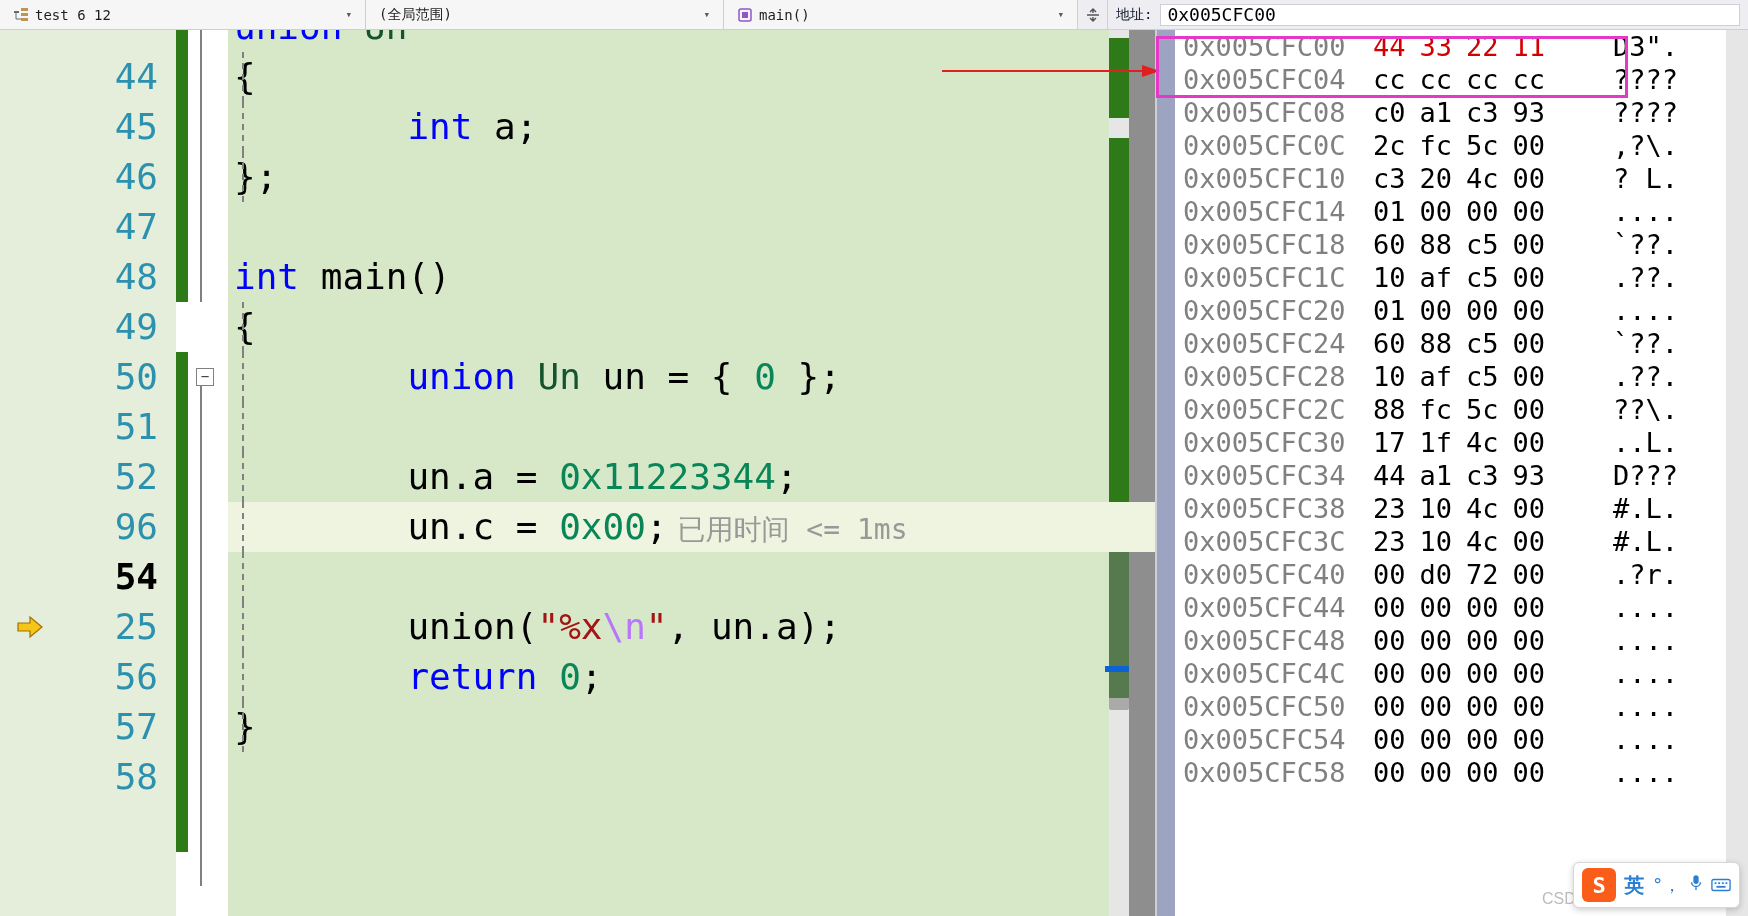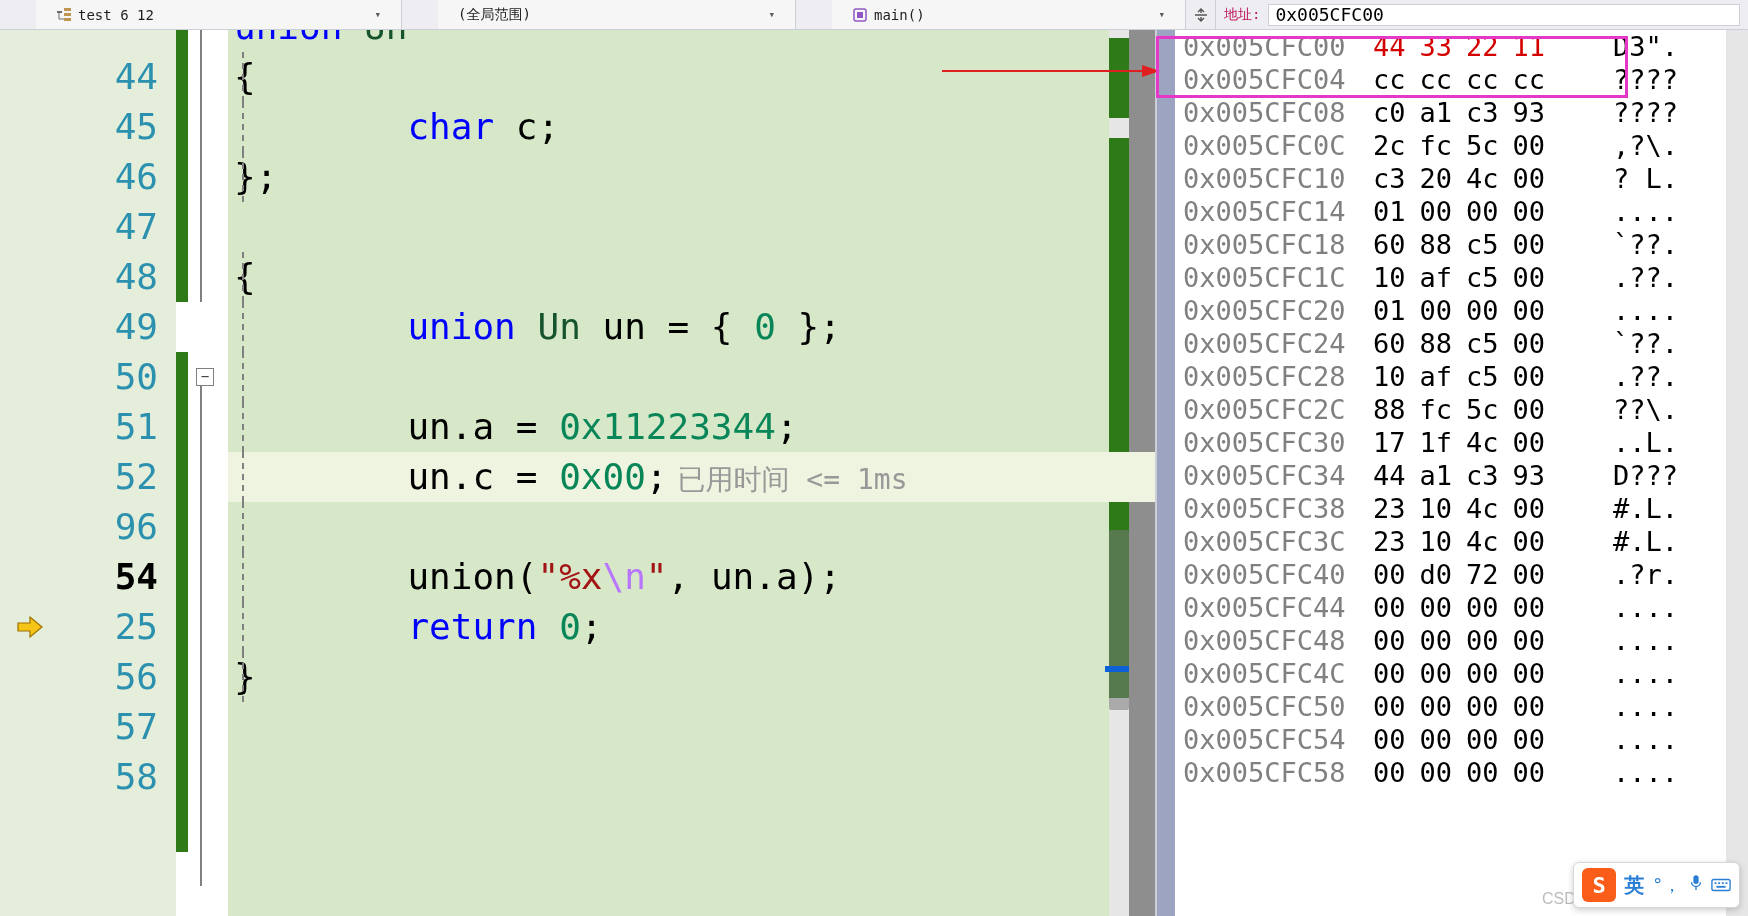--- a/index.html
+++ b/index.html
@@ -3,32 +3,32 @@
 <meta charset="utf-8">
 <style>
   * { margin: 0; padding: 0; box-sizing: border-box; }
   html, body { width: 1748px; height: 916px; font-family: Consolas, "Microsoft YaHei", monospace; background: #fff; overflow: hidden; }
   .app { display: flex; flex-direction: column; height: 100%; }
   .toolbar {
     display: flex; align-items: center; height: 30px;
     background: #eeeef2; border-bottom: 1px solid #ccced8; font-size: 14px; color: #1e1e1e;
   }
   .tb-field {
-    display: flex; align-items: center; gap: 6px; padding: 0 20px; height: 100%;
-    border-right: 1px solid #ccced8; background: #f6f6f6; margin-left: 36px;
+    display: flex; align-items: center; gap: 6px; padding: 0 13px; height: 100%;
+    border-right: 1px solid #ccced8; background: #f6f6f6;
   }
   .tb-field.first { width: 366px; }
   .tb-field.scope { width: 358px; }
   .tb-field.func  { width: 354px; }
   .tb-field .icon { width: 16px; height: 16px; display: inline-flex; align-items: center; justify-content: center; }
   .tb-field .label { flex: 1; white-space: nowrap; overflow: hidden; text-overflow: ellipsis; }
   .tb-field .chev { color: #5b5b5b; font-size: 11px; margin-left: auto; }
   .tb-splitter { width: 30px; display: flex; align-items: center; justify-content: center; color: #5b5b5b; border-right: 1px solid #ccced8; height: 100%; }
   .tb-addr { display: flex; align-items: center; gap: 8px; padding: 0 8px; height: 100%; flex: 1; }
-  .tb-addr .label { color: #be185d; }
+  .tb-addr .label { color: #0f172a; }
   .tb-addr input {
     flex: 1; height: 22px; padding: 0 6px; border: 1px solid #ccced8; background: #fff;
     font-family: Consolas, monospace; font-size: 18px; color: #000; outline: none;
   }
 
   .workspace { display: flex; flex: 1; min-height: 0; }
 
   .editor-pane { flex: 1; display: flex; position: relative; overflow: hidden; border-right: 1px solid #ccced8; }
   .indicator-margin { width: 58px; background: #e4eeda; position: relative; }
   .exec-arrow {
@@ -200,23 +200,24 @@
             <div class="half"><span class="kw">union </span><span class="type-name">Un</span></div>
           </div>
         <div class="right-micro">
           <div class="green-segment" style="top:8px; height:80px;"></div>
           <div class="green-segment" style="top:108px; height:560px;"></div>
           <div class="thumb" style="top:500px; height:180px;"></div>
           <div class="blue-mark" style="top:636px;"></div>
         </div>
         <div class="code-scroll-shadow"></div>
       <div class="code-line"><span class="guide" style="left: 14px;"></span><span></span><span></span><span class="punct">{</span></div>
-          <div class="code-line"><span class="guide" style="left: 14px;"></span><span>    </span><span>    </span><span class="kw">char</span><span class="punct"> c;</span></div>
+          <div class="code-line"><span class="guide" style="left: 14px;"></span><span>    </span><span>    </span><span class="kw">int</span><span class="punct"> a;</span></div>
           <div class="code-line"><span class="guide" style="left: 14px;"></span><span></span><span></span><span class="punct">};</span></div>
           <div class="code-line"><span></span><span></span></div>
+          <div class="code-line"><span></span><span></span><span class="kw">int</span><span> </span><span class="id">main</span><span class="punct">()</span></div>
           <div class="code-line"><span class="guide" style="left: 14px;"></span><span></span><span></span><span class="punct">{</span></div>
           <div class="code-line"><span class="guide" style="left: 14px;"></span><span>    </span><span>    </span><span class="kw">union</span><span> </span><span class="type-name">Un</span><span class="var"> un = { </span><span class="num">0</span><span class="punct"> };</span></div>
           <div class="code-line"><span class="guide" style="left: 14px;"></span><span>    </span><span>    </span></div>
           <div class="code-line"><span class="guide" style="left: 14px;"></span><span>    </span><span>    </span><span class="var">un.a = </span><span class="num">0x11223344</span><span class="punct">;</span></div>
           <div class="code-line current"><span class="guide" style="left: 14px;"></span><span>    </span><span>    </span><span class="var">un.c = </span><span class="num">0x00</span><span class="punct">;</span><span class="perf-hint">已用时间 &lt;= 1ms</span></div>
           <div class="code-line"><span class="guide" style="left: 14px;"></span><span>    </span><span>    </span></div>
           <div class="code-line"><span class="guide" style="left: 14px;"></span><span>    </span><span>    </span><span class="id">union(</span><span class="str">"%x</span><span class="esc">\n</span><span class="str">"</span><span class="var">, un.a);</span></div>
           <div class="code-line"><span class="guide" style="left: 14px;"></span><span>    </span><span>    </span><span class="kw">return</span><span> </span><span class="num">0</span><span class="punct">;</span></div>
           <div class="code-line"><span class="guide" style="left: 14px;"></span><span></span><span></span><span class="punct">}</span></div>
         </div>

